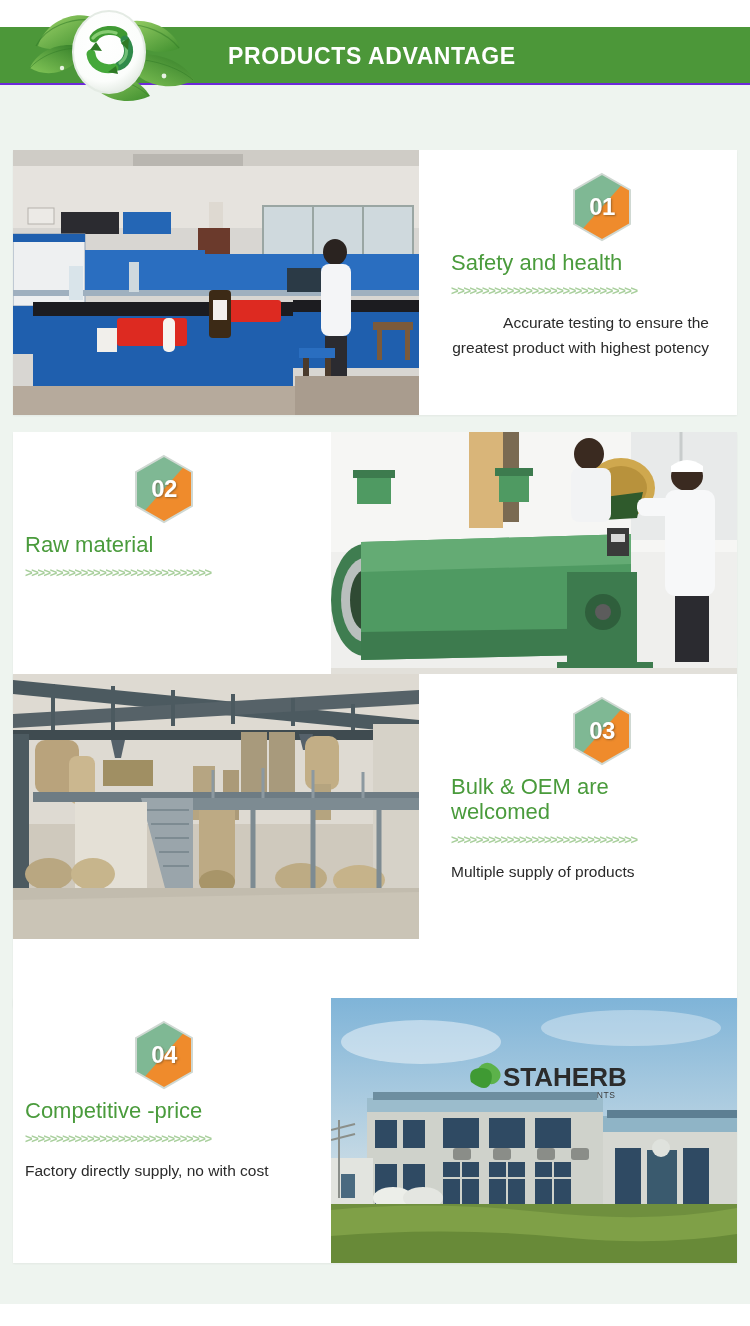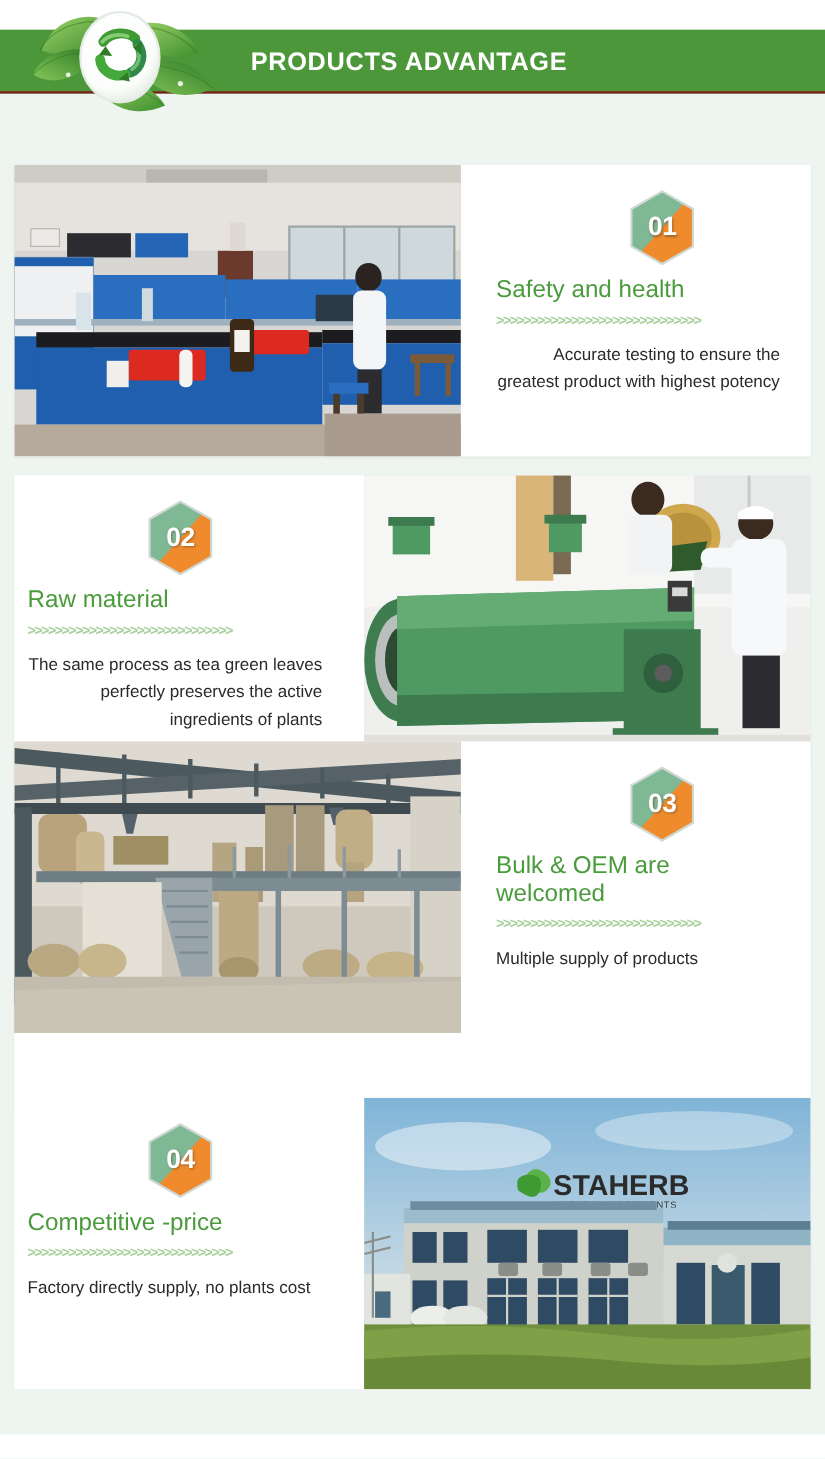--- a/index.html
+++ b/index.html
@@ -35,21 +35,21 @@
     width: 750px; height: 22px;
     background: #ffffff;
   }
 
   
   .header-banner {
     position: absolute;
     left: 0; top: 27px;
     width: 750px; height: 58px;
     background: #4c9739;
-    border-bottom: 2px solid #7f1d1d;
+    border-bottom: 2px solid #6d28d9;
   }
 
   .header-title {
     position: absolute;
     left: 228px;
     top: 0;
     height: 58px;
     line-height: 58px;
     font-size: 23px;
     font-weight: bold;
@@ -360,21 +360,20 @@
             <g clip-path="url(#hx2)">
               <rect x="0" y="0" width="62" height="70" fill="#7fb894"></rect>
               <polygon points="62,0 62,70 0,70" fill="#ef8b2c"></polygon>
             </g>
             <polygon points="31,2 59,18 59,52 31,68 3,52 3,18" fill="none" stroke="#cfd8d2" stroke-width="2"></polygon>
           </svg>
           <div class="badge-num">02</div>
         </div>
         <div class="card-title">Raw material</div>
         <div class="divider">&gt;&gt;&gt;&gt;&gt;&gt;&gt;&gt;&gt;&gt;&gt;&gt;&gt;&gt;&gt;&gt;&gt;&gt;&gt;&gt;&gt;&gt;&gt;&gt;&gt;&gt;&gt;&gt;&gt;&gt;</div>
-        <div class="card-body">The same process as tea green leaves perfectly preserves the active ingredients of plants</div>
       </div>
     </div>
   </div>
 
   <div class="row row-3">
     <div class="row-inner">
       <div class="photo">
         <svg viewBox="0 0 406 265" preserveAspectRatio="none">
           <rect width="406" height="265" fill="#cfc9bd"></rect>
           <rect x="0" y="0" width="406" height="150" fill="#dedad2"></rect>
@@ -557,19 +556,19 @@
             <g clip-path="url(#hx4)">
               <rect x="0" y="0" width="62" height="70" fill="#7fb894"></rect>
               <polygon points="62,0 62,70 0,70" fill="#ef8b2c"></polygon>
             </g>
             <polygon points="31,2 59,18 59,52 31,68 3,52 3,18" fill="none" stroke="#cfd8d2" stroke-width="2"></polygon>
           </svg>
           <div class="badge-num">04</div>
         </div>
         <div class="card-title">Competitive -price</div>
         <div class="divider">&gt;&gt;&gt;&gt;&gt;&gt;&gt;&gt;&gt;&gt;&gt;&gt;&gt;&gt;&gt;&gt;&gt;&gt;&gt;&gt;&gt;&gt;&gt;&gt;&gt;&gt;&gt;&gt;&gt;&gt;</div>
-        <div class="card-body">Factory directly supply, no plants cost</div>
+        <div class="card-body">Factory directly supply, no with cost</div>
       </div>
     </div>
   </div>
 
   <div class="bottom-white"></div>
 </div>
 
 </body></html>

